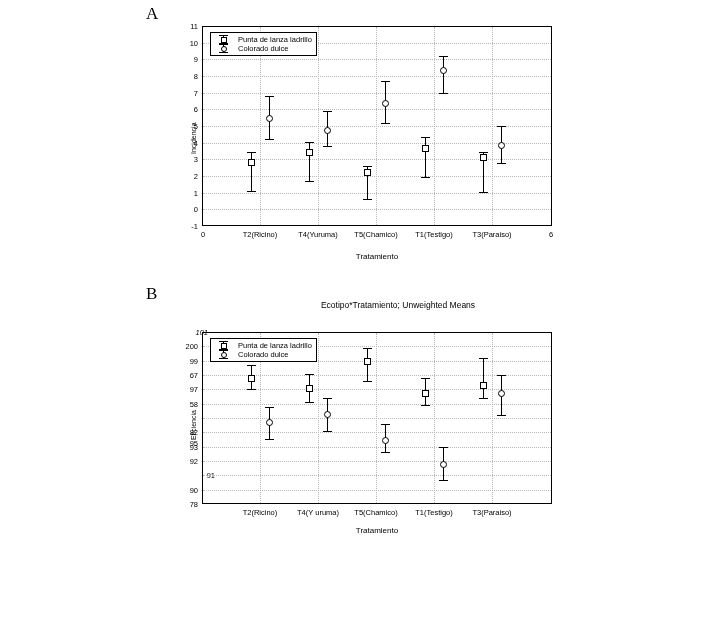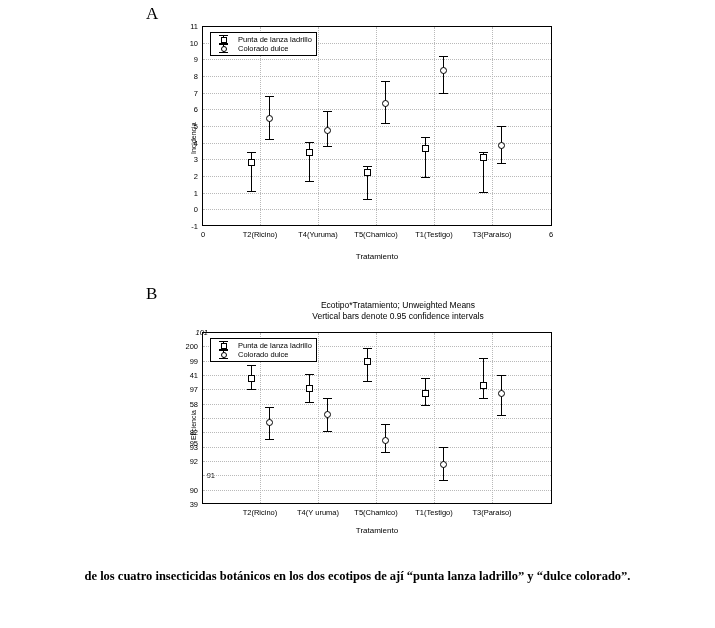--- a/index.html
+++ b/index.html
@@ -282,41 +282,40 @@
           <span class="lmk circle"></span>
       </span>
       <span>Colorado dulce</span>
     </div>
   </div>
 </div>
 
 <div class="chart" id="chart-b">
   <div class="chart-title" id="title-b">
     <div>Ecotipo*Tratamiento; Unweighted Means</div>
-    <div>Vertical bars denote 0.95 confidence intervals</div>
   </div>
 
   <div class="plot-frame" id="frame-b"></div>
 
   <div class="ylabel" style="left:12px;top:140px;">Eficiencia</div>
   <div class="xlabel" style="left:24px;top:226px;">Tratamiento</div>
 
   <div class="ytick" style="left:10px;top:32px;font-style:italic;">101</div>
   <div class="ytick" style="left:0px;top:46.3px;">200</div>
   <div class="ytick" style="left:0px;top:60.7px;">99</div>
-  <div class="ytick" style="left:0px;top:75px;">41</div>
+  <div class="ytick" style="left:0px;top:75px;">67</div>
   <div class="ytick" style="left:0px;top:89.3px;">97</div>
   <div class="ytick" style="left:0px;top:103.7px;">58</div>
   <div class="ytick" style="left:0px;top:132px;margin-top:11px;">95</div>
   <div class="ytick" style="left:0px;top:132.3px;">82</div>
   <div class="ytick" style="left:0px;top:146.7px;">93</div>
   <div class="ytick" style="left:0px;top:161px;">92</div>
   <div class="ytick" style="left:17px;top:175.3px;">91</div>
   <div class="ytick" style="left:0px;top:189.7px;">90</div>
-  <div class="ytick" style="left:0px;top:204px;">39</div>
+  <div class="ytick" style="left:0px;top:204px;">78</div>
 
   <div style="position:absolute;left:25px;top:33px;width:348px;height:170px;overflow:hidden;">
     <div class="grid-h" style="top:13.3px;"></div>
     <div class="grid-h" style="top:27.7px;"></div>
     <div class="grid-h" style="top:42px;"></div>
     <div class="grid-h" style="top:56.3px;"></div>
     <div class="grid-h" style="top:70.7px;"></div>
     <div class="grid-h" style="top:85px;"></div>
     <div class="grid-h" style="top:99.3px;"></div>
     <div class="grid-h" style="top:113.7px;"></div>
@@ -422,14 +421,13 @@
           <span class="lbar"></span>
           <span class="lcap-b"></span>
           <span class="lmk circle"></span>
       </span>
       <span>Colorado dulce</span>
     </div>
   </div>
 </div>
 
 <div class="caption">
-  <div>de los cuatro insecticidas botánicos en los dos ecotipos de ají “punta lanza ladrillo” y  “dulce colorado”.</div>
 </div>
 
 </body></html>

